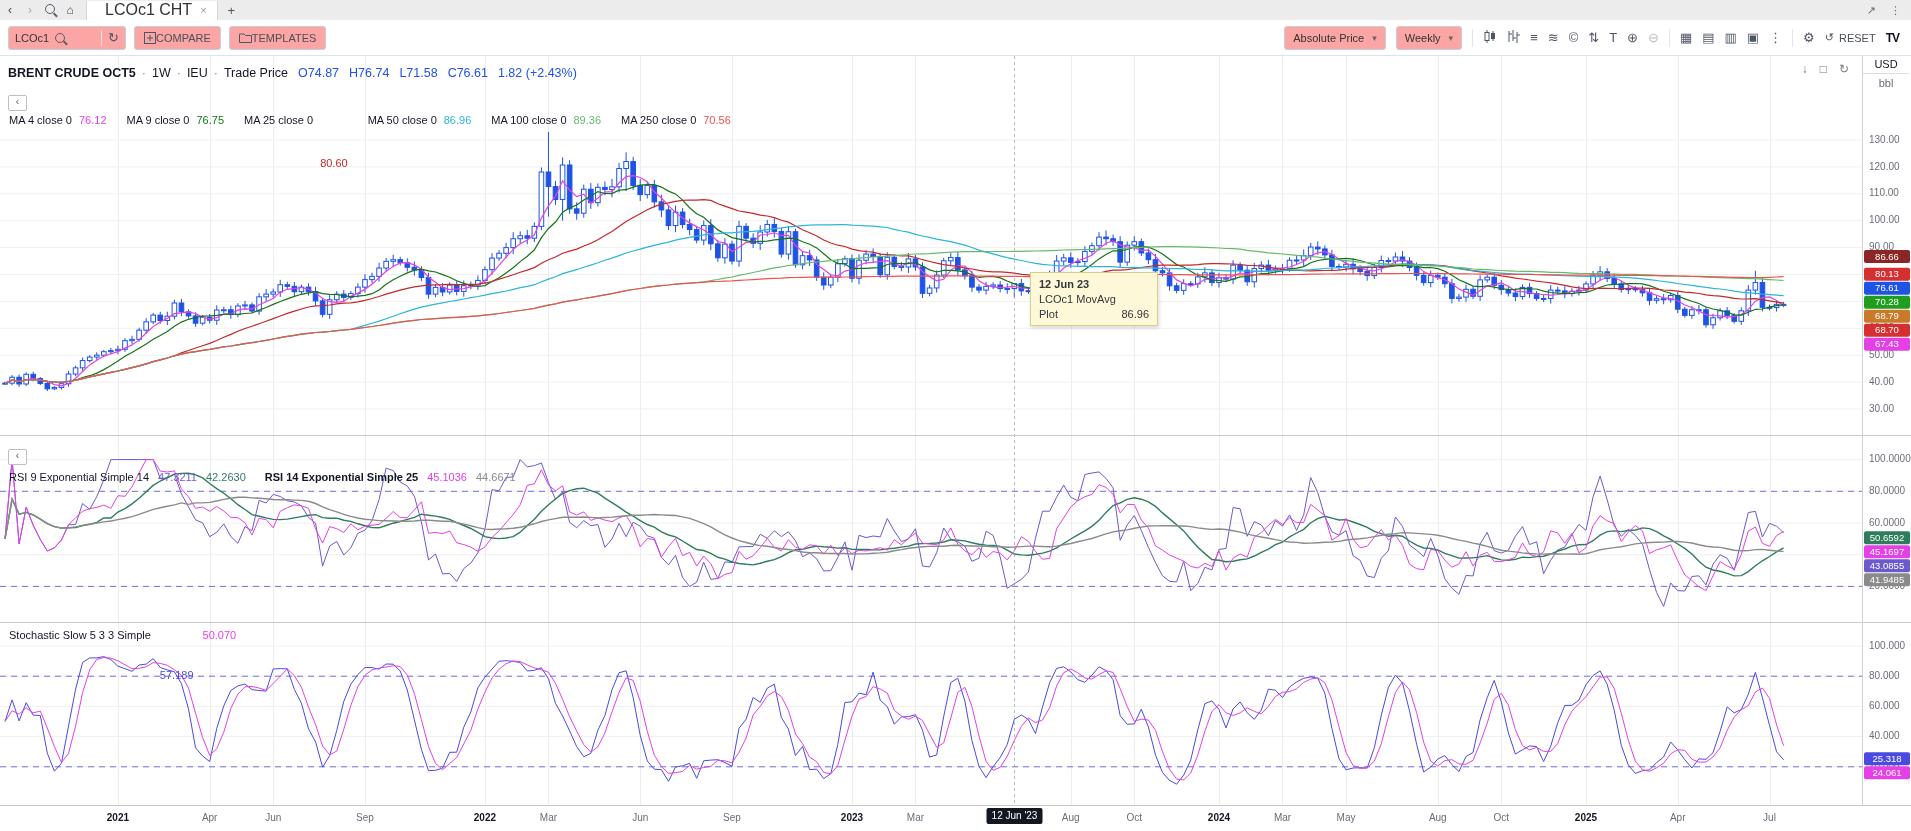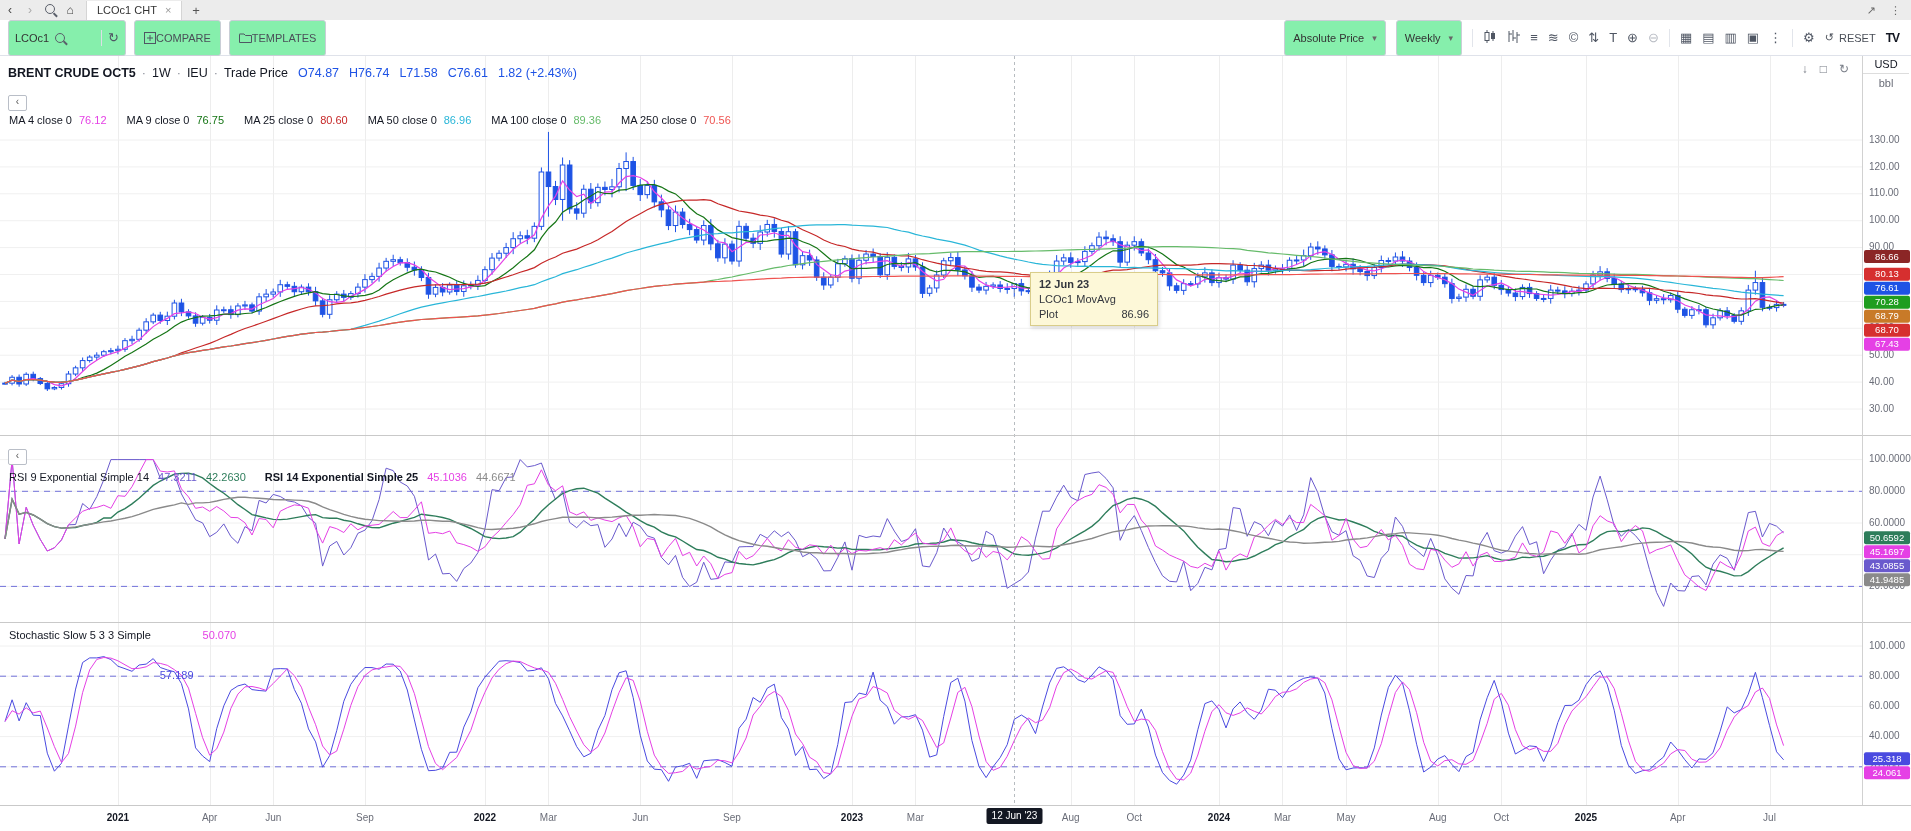--- a/index.html
+++ b/index.html
@@ -8,30 +8,30 @@
 
   
   #tabbar{position:absolute;top:0;left:0;right:0;height:20px;background:#ececec;
     border-bottom:1px solid #d5d5d5;display:flex;align-items:center;font-size:11px;color:#555;z-index:5;}
   .nav-ico{width:20px;text-align:center;font-size:12px;color:#444;cursor:pointer;}
   .nav-ico.dim{color:#aaa;}
   .mag{position:relative;width:8px;height:8px;border:1.5px solid #5a5f6a;border-radius:50%;display:inline-block;}
   .mag::after{content:"";position:absolute;width:5px;height:1.5px;background:#5a5f6a;transform:rotate(45deg);right:-4px;bottom:-2px;}
   .tab{height:19px;display:flex;align-items:center;background:#fff;border-left:1px solid #d5d5d5;
     border-right:1px solid #d5d5d5;padding:0 10px;gap:8px;color:#333;margin-left:6px;cursor:pointer;}
-  .tab .tname{font-size:11px;}
+  .tab .tname{font-size:16px;margin-left:8px;}
   .tab .tclose{color:#999;font-size:11px;cursor:pointer;}
   .newtab{margin-left:10px;font-size:13px;color:#555;cursor:pointer;}
   #tabbar .tb-far{margin-left:auto;display:flex;gap:14px;padding-right:10px;font-size:11px;color:#666;}
 
   
   #toolbar{position:absolute;top:20px;left:0;right:0;height:36px;background:#fff;
     border-bottom:1px solid #dfe2ea;display:flex;align-items:center;padding:0 8px;box-sizing:border-box;gap:8px;z-index:5;}
-  .box{border:1px solid #c9ced6;border-radius:3px;height:36px;display:flex;align-items:center;
-    font-size:11px;color:#333;background:#86efac;box-sizing:border-box;}
+  .box{border:1px solid #c9ced6;border-radius:3px;height:24px;display:flex;align-items:center;
+    font-size:11px;color:#333;background:#fca5a5;box-sizing:border-box;}
   .symbox{padding:0 6px;gap:6px;width:118px;}
   .symbox .divi{width:1px;height:16px;background:#dcdfe5;margin-left:auto;}
   .btn{padding:0 9px;cursor:pointer;color:#4a4f58;font-size:11px;}
   .select{padding:0 8px;gap:8px;cursor:pointer;color:#333;justify-content:space-between;}
   .select .chev{font-size:9px;color:#666;}
   .tb-right{margin-left:auto;display:flex;align-items:center;gap:10px;padding-right:4px;}
   .ico{font-size:13px;color:#4f5663;cursor:pointer;line-height:1;}
   .ico.dim{color:#b6bac2;}
   .sep-v{width:1px;height:18px;background:#e2e5eb;}
   .reset{display:flex;align-items:center;gap:5px;font-size:11px;color:#4a4f58;cursor:pointer;}
@@ -875,21 +875,21 @@
     <span class="ma-item">
         <span>MA 4 close 0</span>
         <span class="ma-val" style="color: rgb(229, 64, 229);">76.12</span>
       </span>
     <span class="ma-item">
         <span>MA 9 close 0</span>
         <span class="ma-val" style="color: rgb(21, 117, 21);">76.75</span>
       </span>
     <span class="ma-item">
         <span>MA 25 close 0</span>
-        <span class="ma-val" style="color: rgb(198, 40, 40);">80.60</span>
+        <span class="ma-val" style="color: rgb(198, 40, 40); margin-top: 43px;">80.60</span>
       </span>
     <span class="ma-item">
         <span>MA 50 close 0</span>
         <span class="ma-val" style="color: rgb(41, 182, 216);">86.96</span>
       </span>
     <span class="ma-item">
         <span>MA 100 close 0</span>
         <span class="ma-val" style="color: rgb(102, 187, 106);">89.36</span>
       </span>
     <span class="ma-item">

